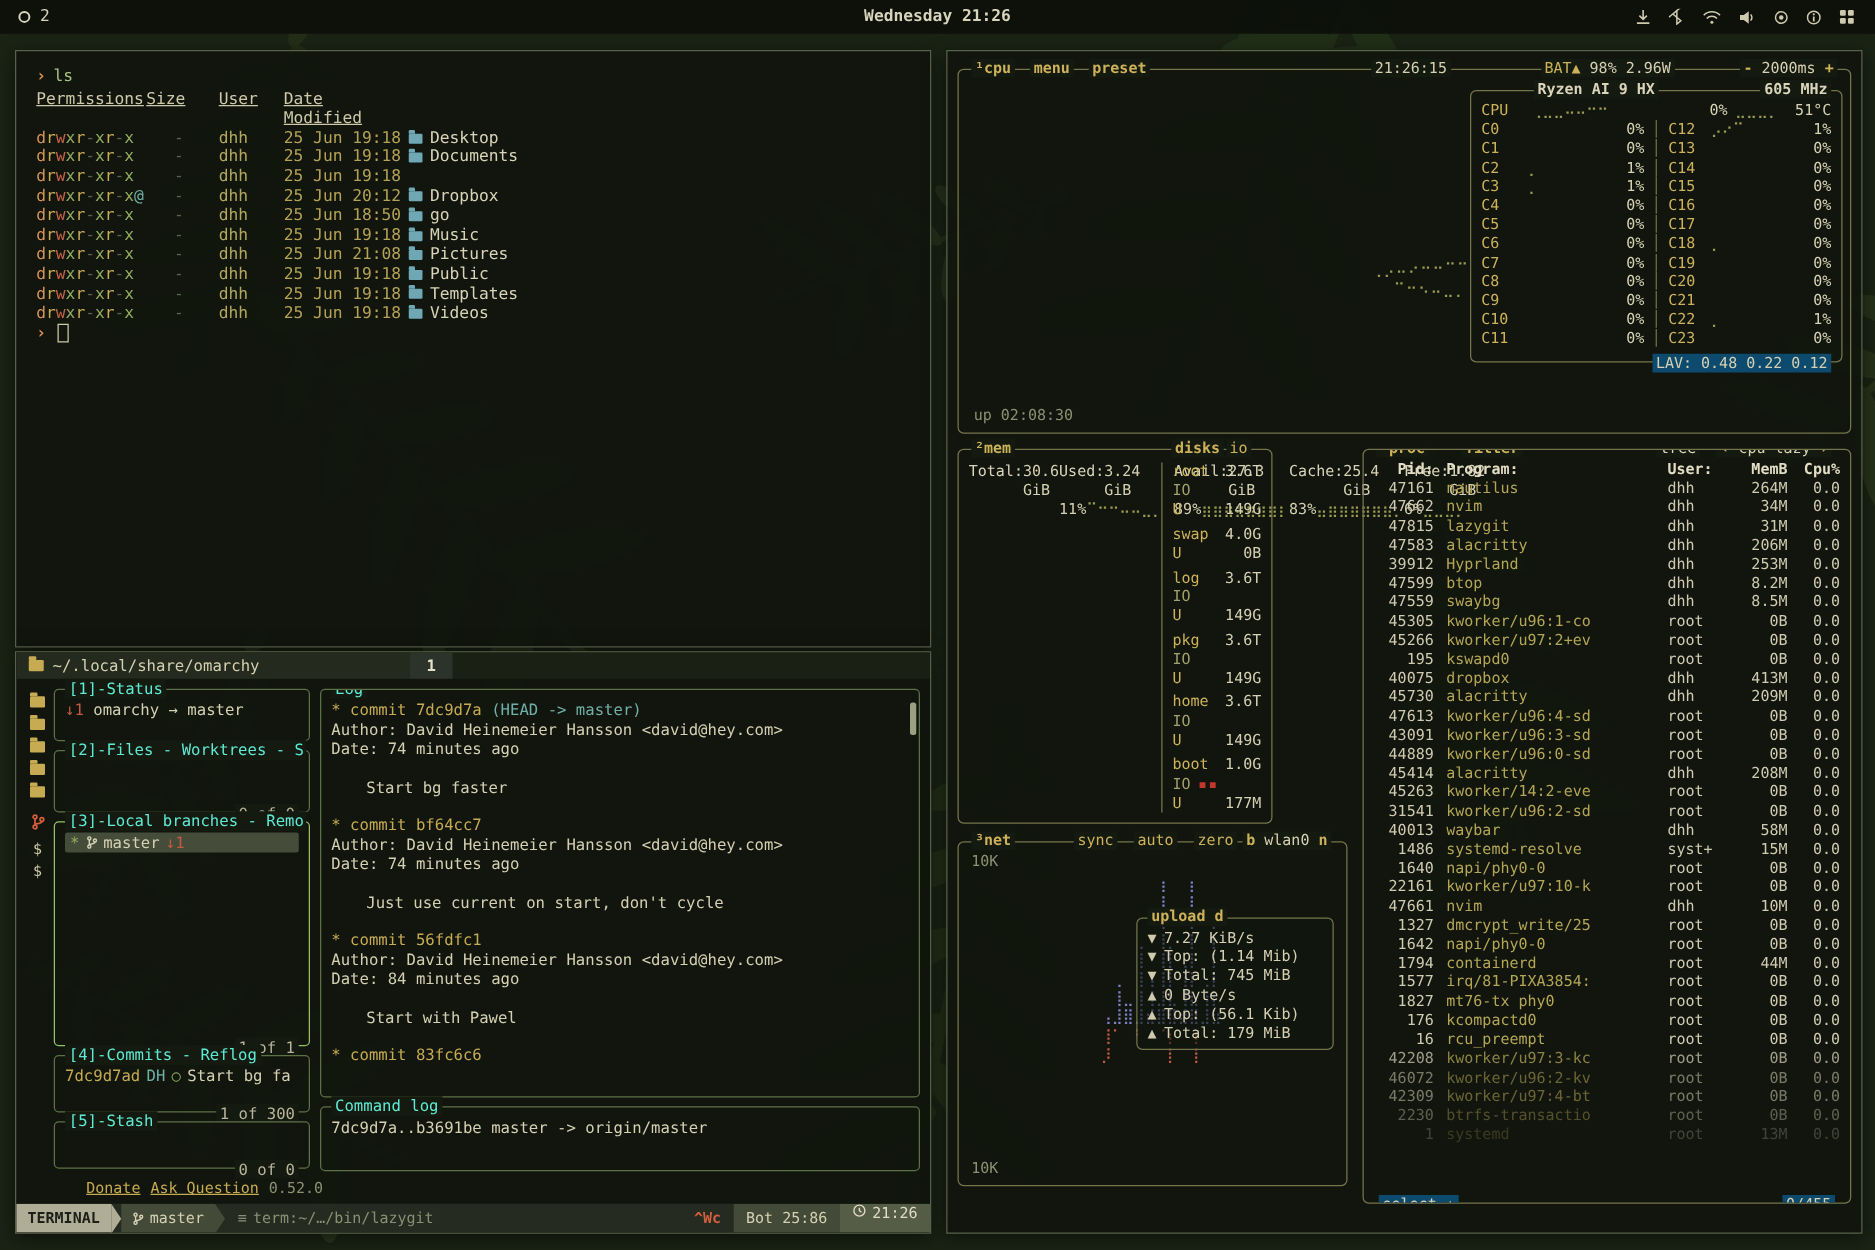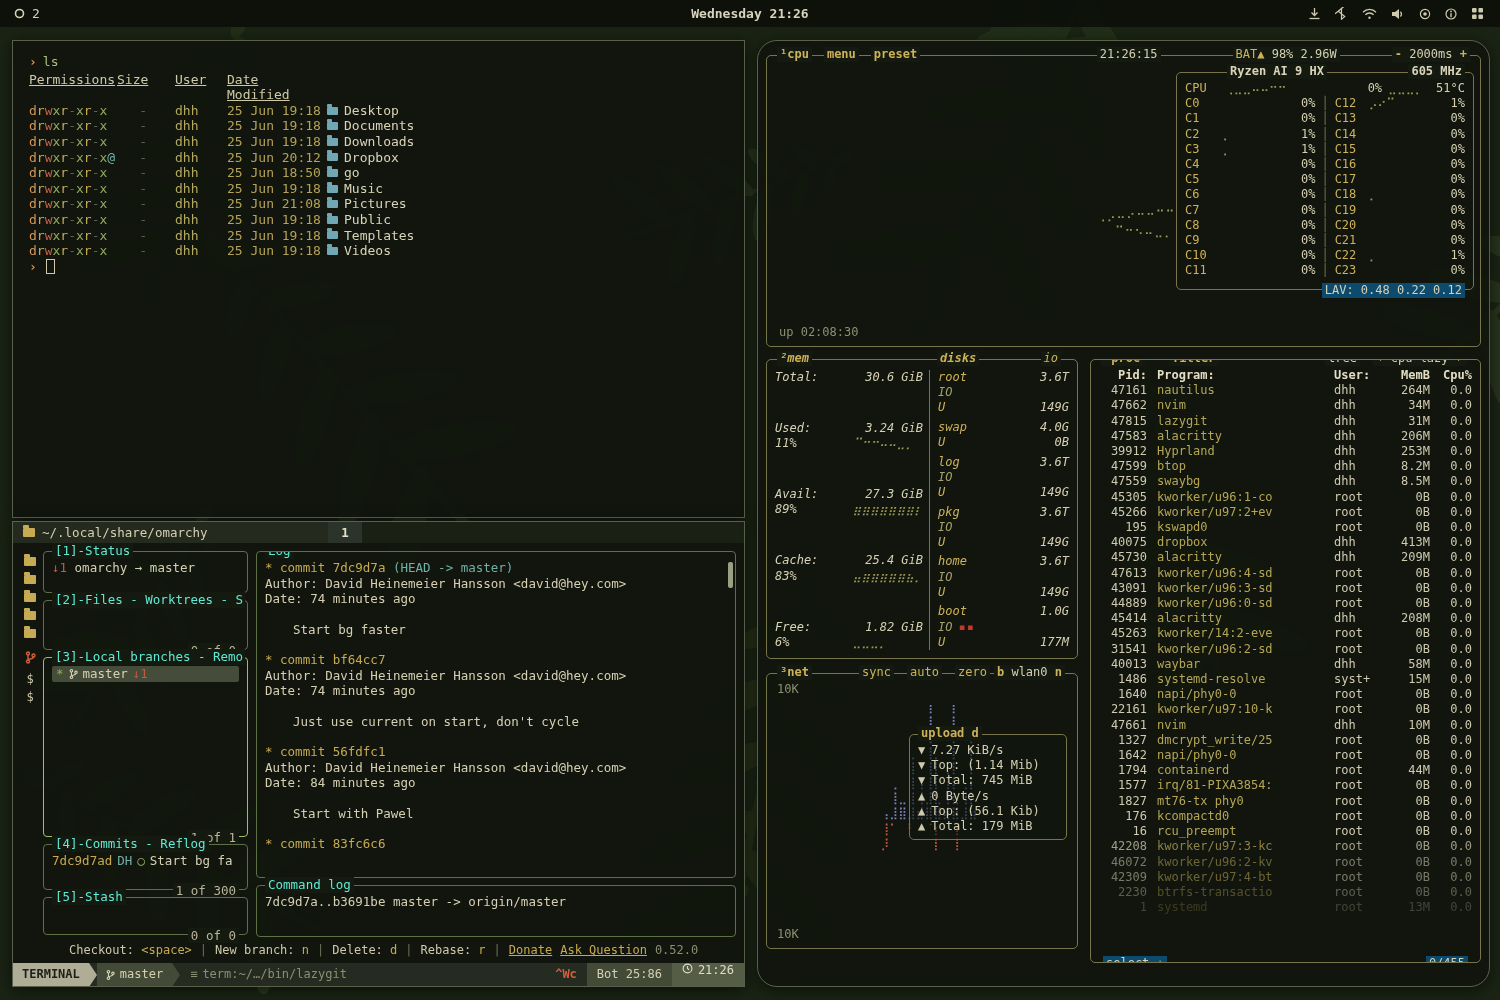--- a/index.html
+++ b/index.html
@@ -89,21 +89,21 @@
   .sl-arrow1{width:0;height:0;border-top:12px solid transparent;border-bottom:12px solid transparent;border-left:8px solid #b0ad97;}
   .sl-branch{background:#434a37;height:100%;display:flex;align-items:center;gap:5px;padding:0 9px;color:#d5d0b2;}
   .sl-arrow2{width:0;height:0;border-top:12px solid transparent;border-bottom:12px solid transparent;border-left:8px solid #434a37;}
   .sl-file{color:#8a8f72;padding-left:10px;display:flex;align-items:center;gap:5px;}
   .sl-right{margin-left:auto;display:flex;align-items:center;height:100%;}
   .sl-flag{color:#d35f3d;font-weight:bold;padding:0 10px;}
   .sl-pos{background:#434a37;height:100%;display:flex;align-items:center;padding:0 10px;}
   .sl-time{background:#565d47;height:100%;display:flex;align-items:flex-start;gap:5px;padding:0 10px;color:#e0dcc4;}
 
   
-  .win-btop{left:757px;top:40px;width:731px;height:945px;font-size:12px;line-height:15.2px;border-radius:20px;}
+  .win-btop{left:757px;top:40px;width:731px;height:945px;font-size:12px;line-height:15.2px;}
   .bt-inner{position:relative;width:100%;height:100%;}
   .box{position:absolute;border:1px solid #76754c;border-radius:5px;box-sizing:border-box;}
   .blabel{position:absolute;top:-9px;background:#151a10;padding:0 3px;font-weight:bold;color:#cdb25a;white-space:nowrap;}
   .bbottom{position:absolute;bottom:-9px;background:#0c4a6e;padding:0 3px;white-space:nowrap;}
   .box-cpu{left:8px;top:14px;right:8px;height:292px;}
   .cpu-toolbar{position:absolute;top:-9px;left:0;right:0;display:flex;align-items:center;padding:0 10px;gap:12px;}
   .cpu-toolbar>span{background:#151a10;padding:0 3px;}
   .tb-btn{color:#cdb25a;font-weight:bold;cursor:pointer;}
   .tb-time{margin-left:auto;color:#d5d0b2;}
   .tb-batt{margin-left:60px;color:#d5d0b2;}
@@ -120,24 +120,24 @@
   .ct-graph{color:#9b9b52;flex:1;overflow:hidden;}
   .ct-pct{color:#d5d0b2;}
   .ct-temp{color:#d5d0b2;margin-left:8px;}
   .corerow{display:flex;align-items:flex-end;}
   .cname{width:34px;color:#cdb25a;}
   .cgraph{flex:1;color:#9b9b52;overflow:hidden;}
   .cpct{width:30px;text-align:right;color:#d5d0b2;}
   .cdiv{color:#76754c;padding:0 6px;}
   .lav{right:8px;color:#d5d0b2;}
 
-  .box-mem{left:8px;top:318px;width:312px;height:300px;display:flex;padding:10px 8px 8px 8px;font-style:italic;}
+  .box-mem{left:8px;top:318px;width:252px;height:300px;display:flex;padding:10px 8px 8px 8px;}
   .lbl-disks{left:170px;}
   .lbl-io{left:auto;right:16px;font-weight:normal;color:#cdb25a;}
-  .mem-stats{width:148px;display:flex;flex-direction:column;justify-content:space-between;}
+  .mem-stats{width:148px;display:flex;flex-direction:row;justify-content:space-between;}
   .mline{display:flex;justify-content:space-between;color:#d5d0b2;}
   .mname{color:#d9d4ba;}
   .mline2{display:flex;justify-content:space-between;}
   .mpct{color:#d5d0b2;}
   .mgraph{color:#9b9b52;}
   .disks-list{flex:1;border-left:1px solid #76754c;margin-left:6px;padding-left:8px;display:flex;flex-direction:column;justify-content:space-between;}
   .dline{display:flex;align-items:baseline;}
   .dname{color:#cdb25a;}
   .dfill{flex:1;}
   .dval{color:#d5d0b2;}
@@ -303,24 +303,20 @@
           <span class="c-name">
               <i class="icon-folder"></i>
               <span>Documents</span>
             </span>
         </div>
           <div class="lsrow">
           <span class="c-perm"><span class="pc-d">d</span><span class="pc-r">r</span><span class="pc-w">w</span><span class="pc-x">x</span><span class="pc-r">r</span><span class="pc-dash">-</span><span class="pc-x">x</span><span class="pc-r">r</span><span class="pc-dash">-</span><span class="pc-x">x</span></span>
           <span class="c-size">-</span>
           <span class="c-user" style="margin-left:14px">dhh</span>
           <span class="c-date" style="margin-left:12px">25 Jun 19:18</span>
-          <span class="c-name">
-              <i class="icon-folder"></i>
-              <span>Downloads</span>
-            </span>
         </div>
           <div class="lsrow">
           <span class="c-perm"><span class="pc-d">d</span><span class="pc-r">r</span><span class="pc-w">w</span><span class="pc-x">x</span><span class="pc-r">r</span><span class="pc-dash">-</span><span class="pc-x">x</span><span class="pc-r">r</span><span class="pc-dash">-</span><span class="pc-x">x</span><span class="pc-at">@</span></span>
           <span class="c-size">-</span>
           <span class="c-user" style="margin-left:14px">dhh</span>
           <span class="c-date" style="margin-left:12px">25 Jun 20:12</span>
           <span class="c-name">
               <i class="icon-folder"></i>
               <span>Dropbox</span>
             </span>
@@ -506,27 +502,20 @@
           </div>
           <div class="panel p-cmdlog">
             <div class="ptitle">Command log</div>
             <div style="white-space:nowrap;overflow:hidden">7dc9d7a..b3691be  master     -&gt; origin/master</div>
           </div>
         </div>
       </div>
     </div>
 
     <div class="keybar">
-      <span style="display:flex;gap:8px">
-
-      <span class="kb-item"><span>Checkout:</span> <span class="kb-key">&lt;space&gt;</span></span>
-          <span class="kb-item"><span>New branch:</span> <span class="kb-key">n</span></span>
-          <span class="kb-item"><span>Delete:</span> <span class="kb-key">d</span></span>
-          <span class="kb-item"><span>Rebase:</span> <span class="kb-key">r</span></span>
-        </span>
       <span class="kb-link">Donate</span>
       <span class="kb-link">Ask Question</span>
       <span class="kb-ver">0.52.0</span>
     </div>
 
     <div class="statusline">
       <span class="sl-mode">TERMINAL</span>
       <span class="sl-arrow1"></span>
       <span class="sl-branch">
         <span style="display:flex">

